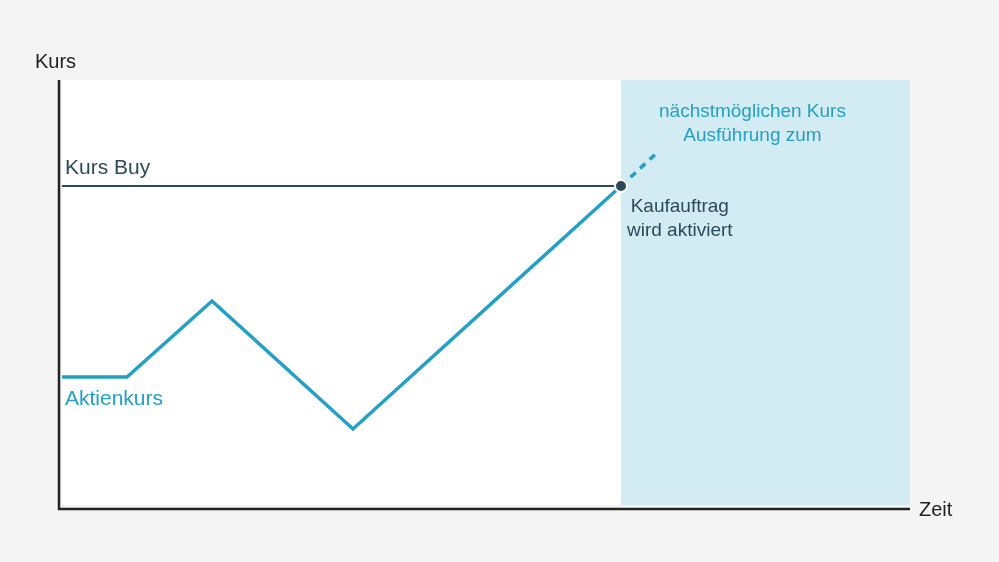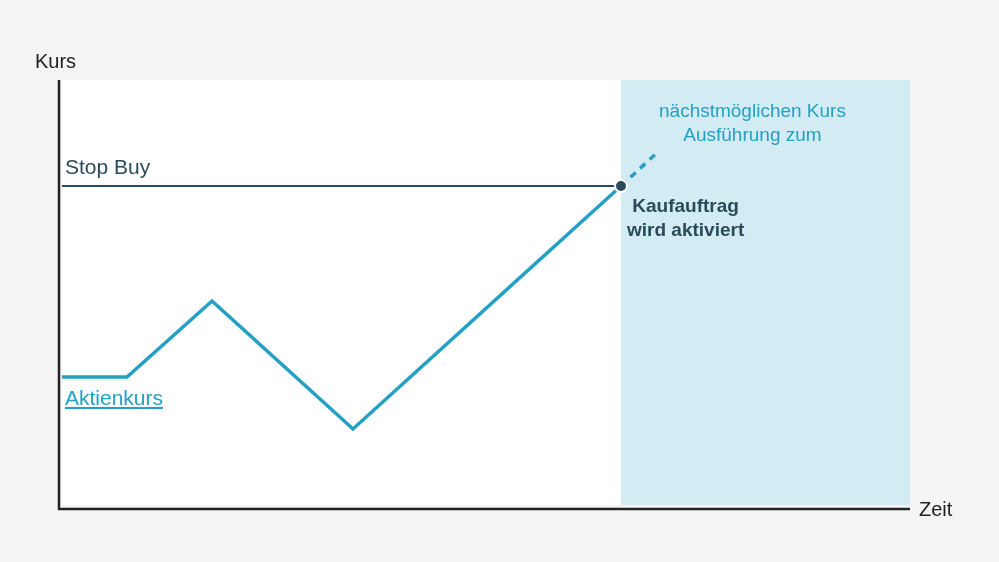--- a/index.html
+++ b/index.html
@@ -4,42 +4,42 @@
 <style>
   html,body{margin:0;padding:0;}
   body{width:999px;height:562px;background:#f4f4f4;position:relative;overflow:hidden;font-family:"Liberation Sans","DejaVu Sans",sans-serif;}
   .plot-bg{position:absolute;left:62px;top:80px;width:848px;height:425px;background:#ffffff;}
   .highlight{position:absolute;left:621px;top:80px;width:289px;height:425px;background:#d3ebf2;}
   svg.chart{position:absolute;left:0;top:0;}
   .lbl{position:absolute;white-space:nowrap;text-align:center;}
   .axis-y-label{left:35px;top:50px;font-size:20px;color:#222;}
   .axis-x-label{left:919px;top:498px;font-size:20px;color:#222;}
   .stop-label{left:65px;top:155px;font-size:21px;color:#2b4a5a;}
-  .price-label{left:65px;top:386px;font-size:21px;color:#23a0c4;text-decoration:underline;}
+  .price-label{left:65px;top:386px;font-size:21px;color:#23a0c4;}
   .exec-label{left:659px;top:99px;font-size:19px;line-height:24px;color:#23a0c4;}
-  .trigger-label{left:627px;top:194px;font-size:19px;line-height:24px;color:#2b4a5a;font-weight:bold;}
+  .trigger-label{left:627px;top:194px;font-size:19px;line-height:24px;color:#2b4a5a;font-weight:normal;}
 </style>
 </head>
 <body>
 
 <div class="plot-bg"></div>
 <div class="highlight"></div>
 
 <svg class="chart" width="999" height="562">
   <line x1="59" y1="80" x2="59" y2="510" stroke="#222" stroke-width="2.5"></line>
   <line x1="58" y1="509" x2="910" y2="509" stroke="#222" stroke-width="2.5"></line>
   <line x1="62" y1="186" x2="621" y2="186" stroke="#2b4a5a" stroke-width="2"></line>
   <polyline points="62,377 127,377 212,301 353,429 621,186" fill="none" stroke="#23a0c4" stroke-width="3.5" stroke-linejoin="miter"></polyline>
   <line x1="621" y1="186" x2="659" y2="151" stroke="#23a0c4" stroke-width="3.5" stroke-dasharray="7,6"></line>
   <circle cx="621" cy="186" r="6" fill="#2b4a5a" stroke="#ffffff" stroke-width="2"></circle>
 </svg>
 
 <div class="lbl axis-y-label">Kurs</div>
 <div class="lbl axis-x-label">Zeit</div>
-<div class="lbl stop-label">Stop Buy</div>
+<div class="lbl stop-label">Kurs Buy</div>
 <div class="lbl price-label">Aktienkurs</div>
 <div class="lbl exec-label">
   <div>nächstmöglichen Kurs</div>
   <div>Ausführung zum</div>
 </div>
 <div class="lbl trigger-label">
   <div>Kaufauftrag</div>
   <div>wird aktiviert</div>
 </div>
 

